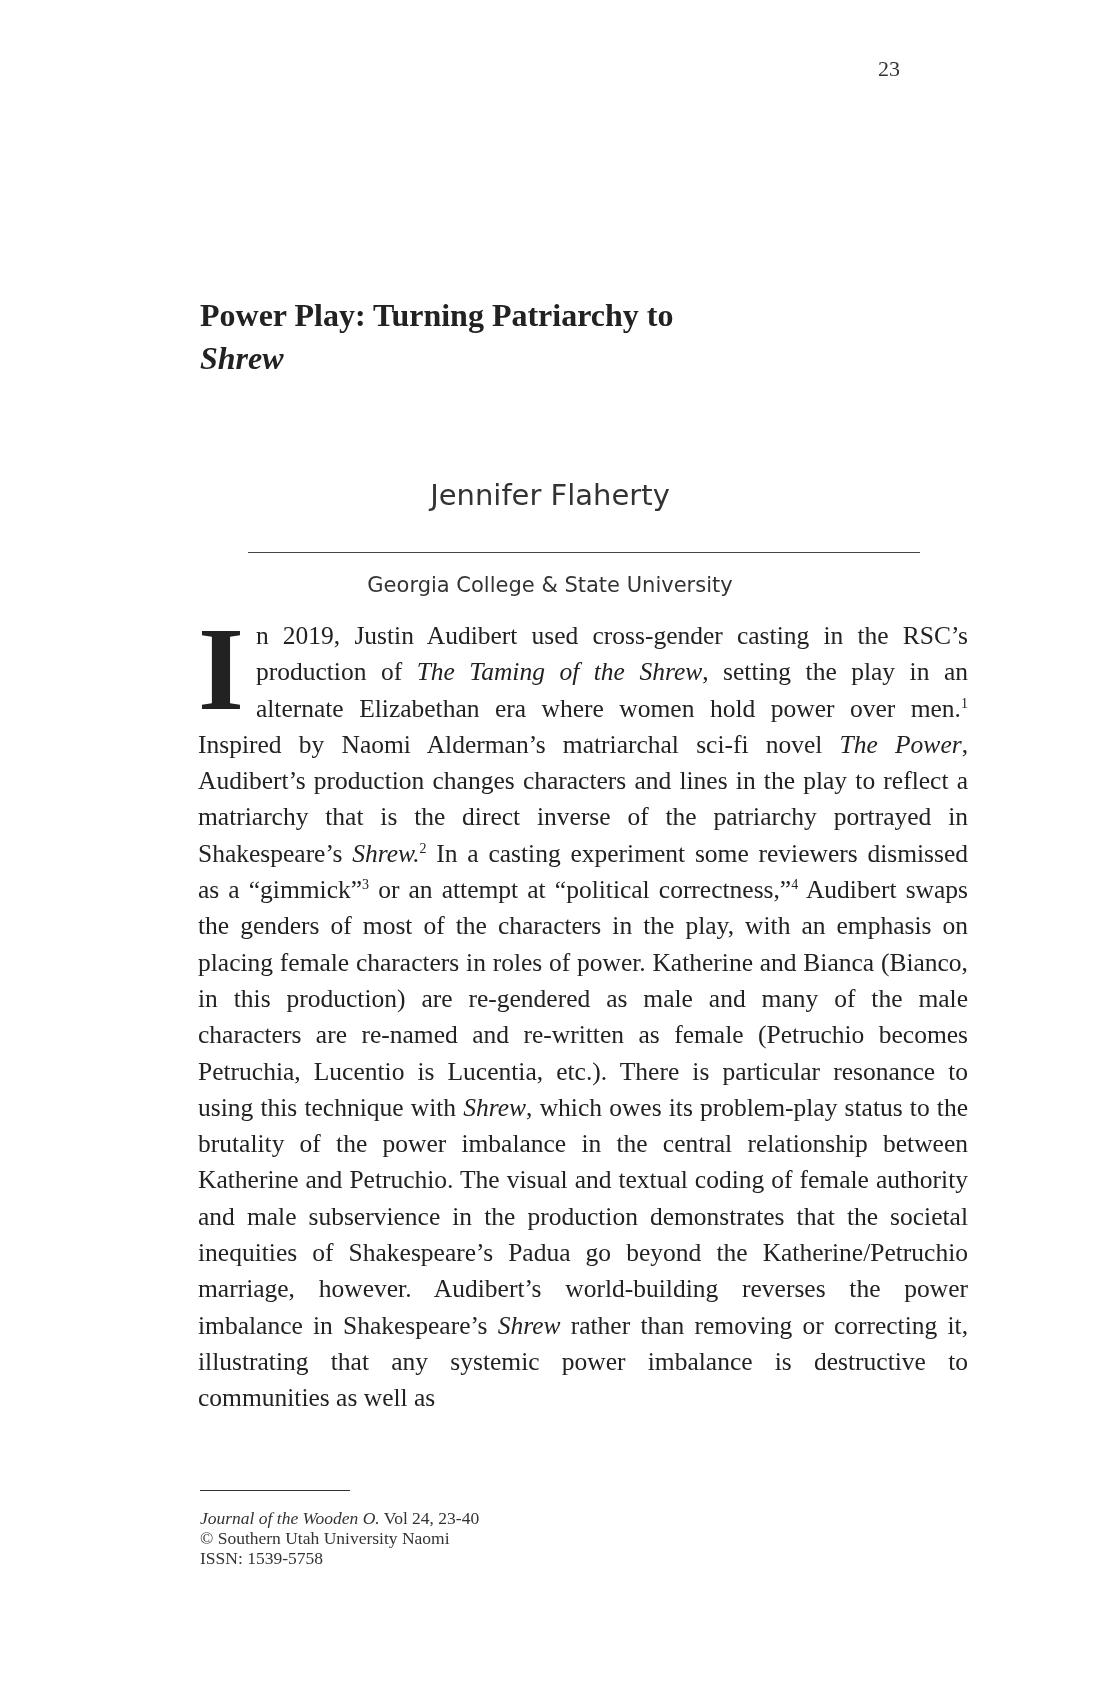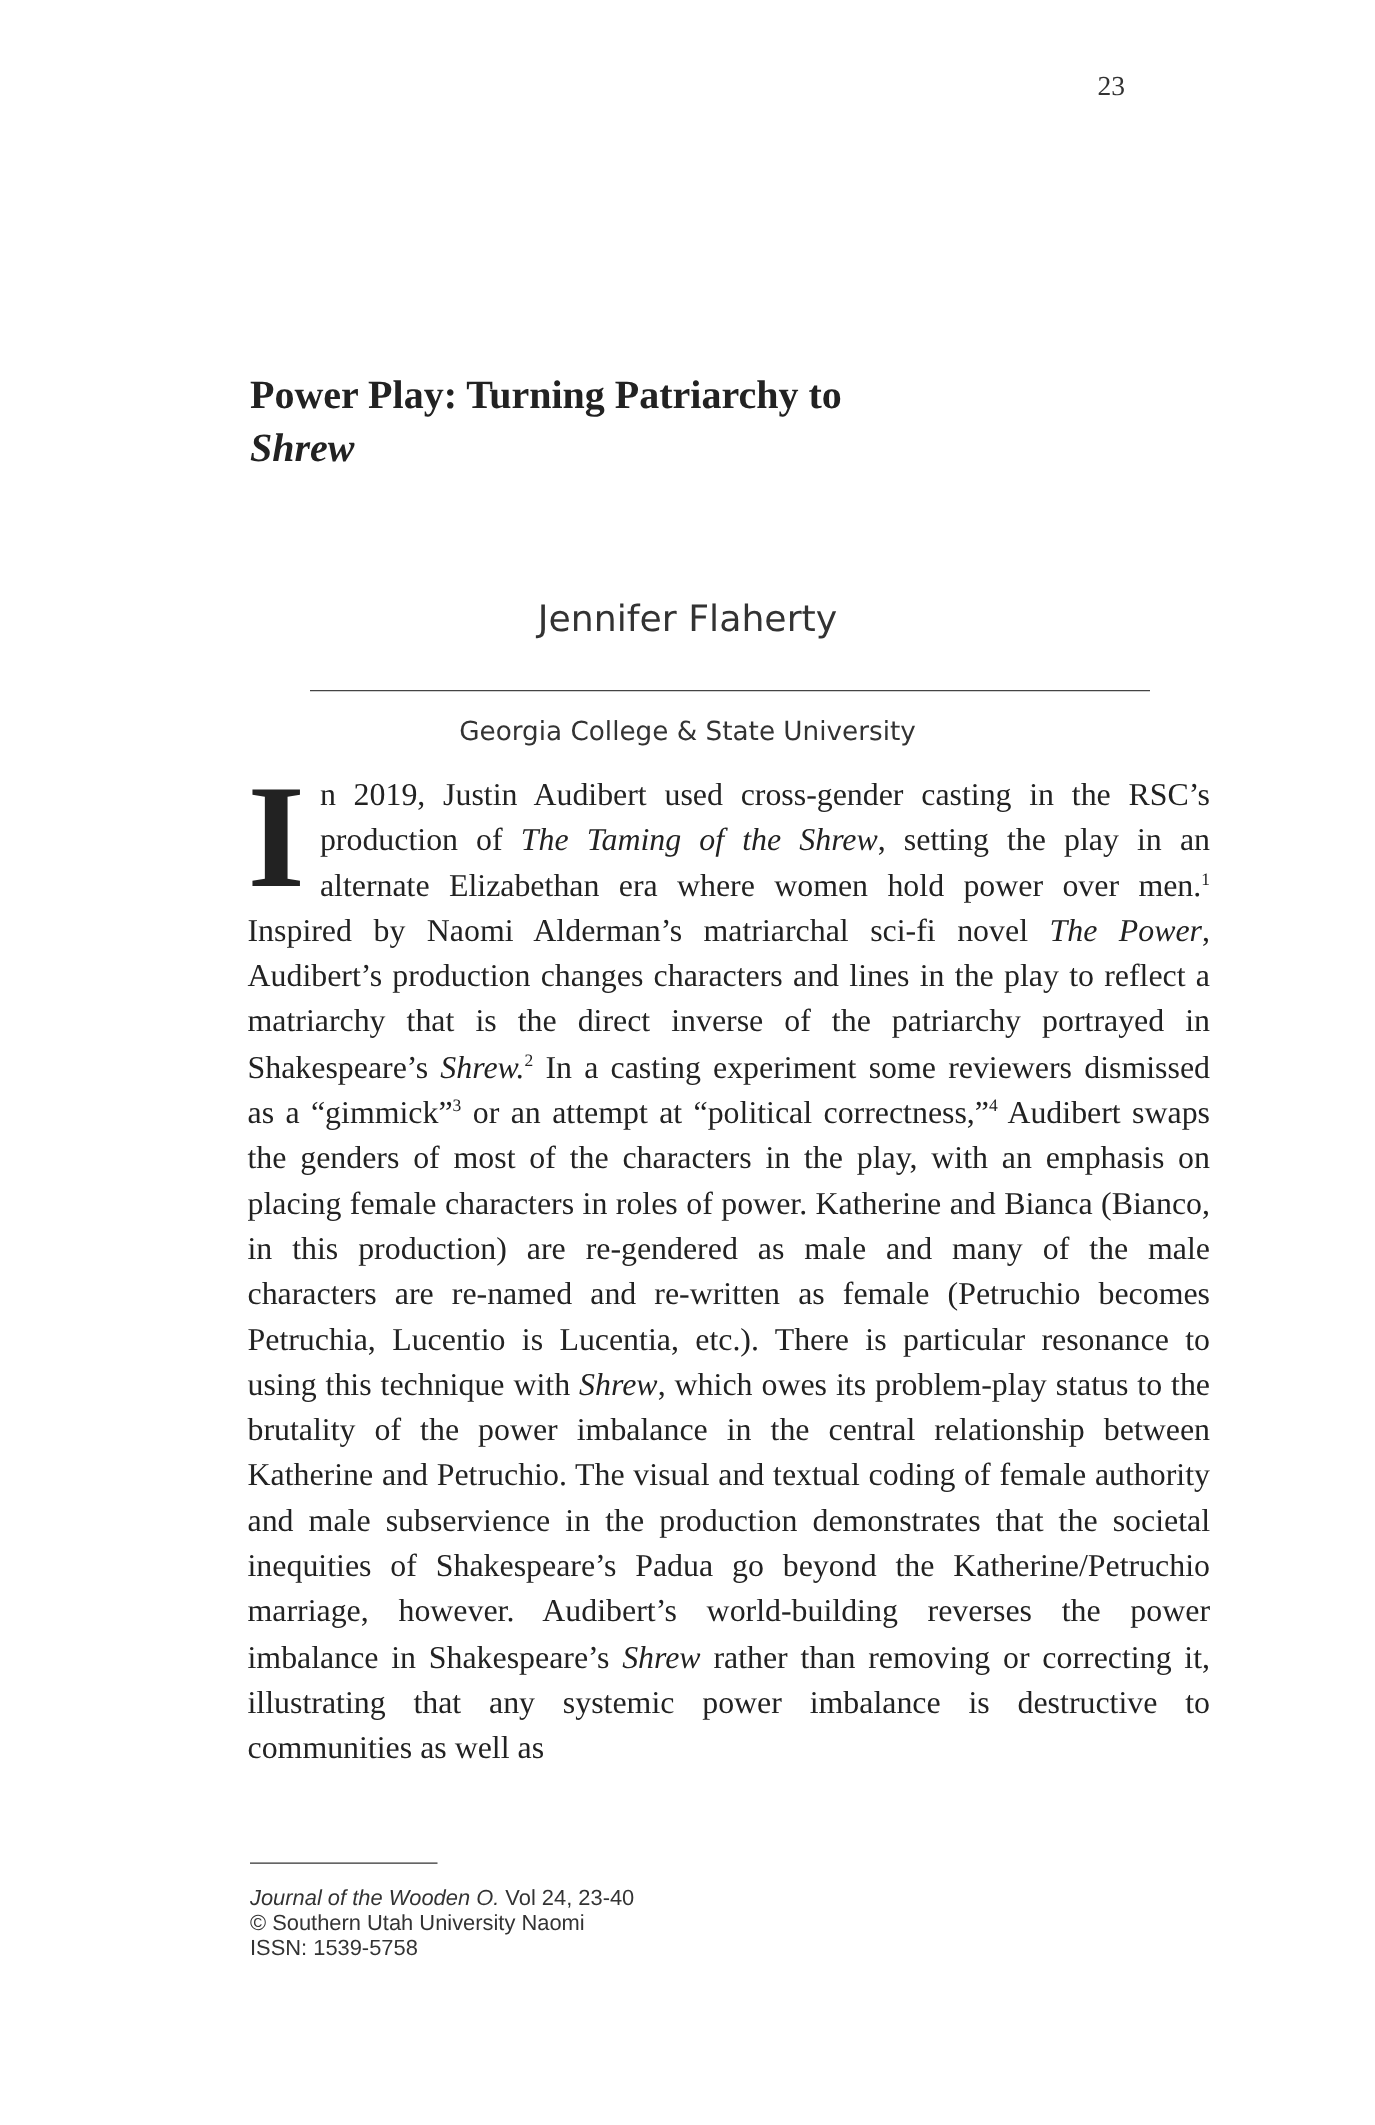--- a/index.html
+++ b/index.html
@@ -7,21 +7,21 @@
     .page-number { position: absolute; top: 56px; right: 200px; font-size: 22px; color: #333; }
     .title { position: absolute; top: 294px; left: 200px; width: 700px; font-weight: bold; font-size: 32px; line-height: 43px; color: #222; }
     .title i { font-weight: bold; }
     .author { position: absolute; top: 478px; left: 200px; width: 700px; text-align: center; font-family: "DejaVu Sans", sans-serif; font-size: 29px; color: #333; }
     .affiliation { position: absolute; top: 542px; left: 200px; width: 700px; text-align: center; font-family: "DejaVu Sans", sans-serif; font-size: 21px; color: #333; margin-top: 31px; }
     .rule { position: absolute; top: 552px; left: 248px; width: 672px; height: 1px; background: #444; }
     .body-text { position: absolute; top: 618px; left: 198px; width: 770px; font-size: 25.5px; line-height: 36.3px; text-align: justify; color: #222; }
     .dropcap { float: left; font-size: 118px; line-height: 96px; margin: 4px 12px 0 0; font-family: "Liberation Serif", serif; font-weight: bold; color: #222; }
     .body-text sup { font-size: 14px; vertical-align: 9px; line-height: 0; }
     .fn-rule { position: absolute; top: 1490px; left: 200px; width: 150px; height: 1px; background: #333; }
-    .footer { position: absolute; top: 1508px; left: 200px; font-family: Liberation Sans, sans-serif; font-size: 17.5px; line-height: 20px; color: #333; }
+    .footer { position: absolute; top: 1508px; left: 200px; font-family: Liberation Serif, serif; font-size: 17.5px; line-height: 20px; color: #333; }
     .footer div { white-space: nowrap; }
   </style>
 </head>
 <body>
 
 <div class="page-number">23</div>
 
 <div class="title">
   <div>Power Play: Turning Patriarchy to</div>
   <div><i>Shrew</i></div>

